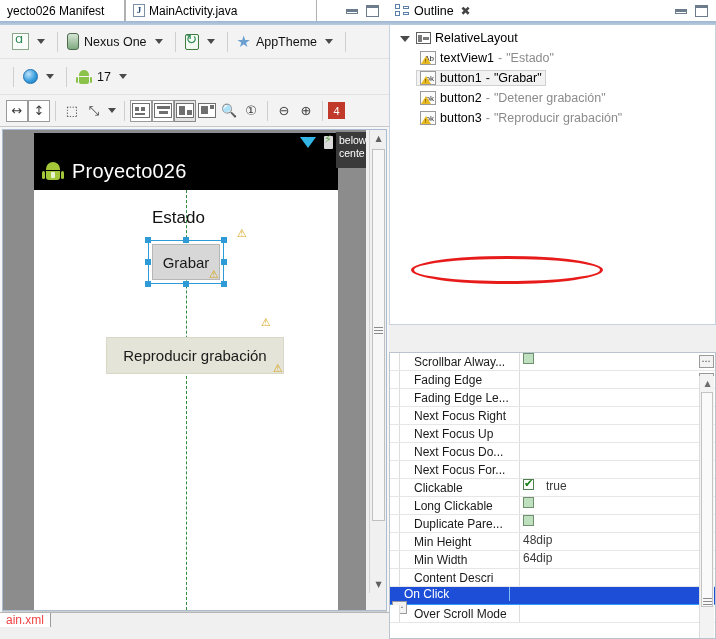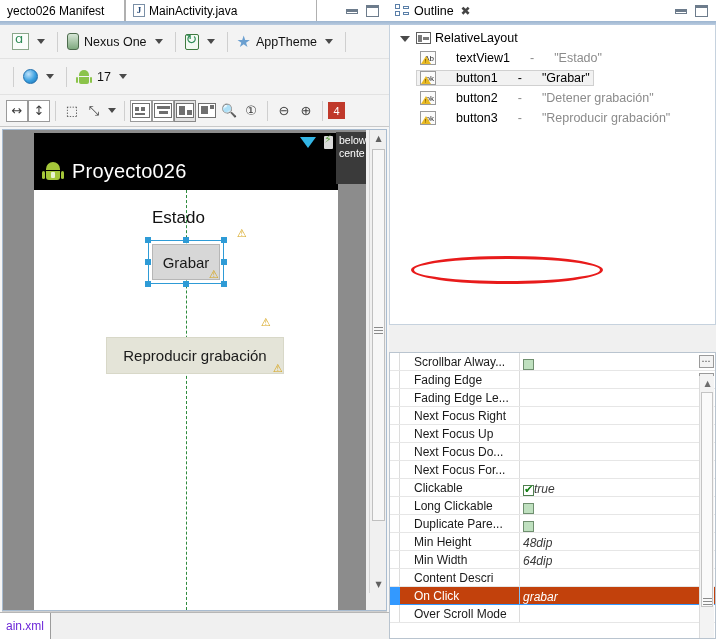--- a/index.html
+++ b/index.html
@@ -236,21 +236,21 @@
   }
   .warn {
     position: absolute; width: 11px; height: 10px;
     font-size: 10px; line-height: 10px; color: #b8860b;
     font-family: "DejaVu Sans", sans-serif;
   }
   .warn:before {
     content: "\26A0"; color: #d6a419; font-size: 11px;
   }
   .tooltip-dark {
-    position: absolute; right: 0px; top: 2px; width: 30px; height: 52px;
+    position: absolute; right: 0px; top: 2px; width: 30px; height: 36px;
     background: #3a3a3a; color: #fff; font-size: 10.5px;
     padding: 2px 2px 16px 3px; line-height: 13px;
     font-family: "Liberation Sans", sans-serif; overflow: hidden;
   }
 
   
   .vscroll {
     position: absolute; right: 0px; top: 0; width: 17px; height: 463px;
     background: #f0f0f0; border-left: 1px solid #d4d4d4;
   }
@@ -281,24 +281,24 @@
   }
   .hscroll .arrow-l { left: 0; }
   .hscroll .arrow-r { right: 0; }
 
   
   .bottom-tabs {
     position: absolute; left: 0; bottom: 0; width: 389px; height: 27px;
     background: #f0f0f0; border-top: 1px solid #b6b6b6;
   }
   .btab {
-    position: absolute; left: 0; top: 0; height: 26px;
+    position: absolute; left: 0; top: 0; height: 14px;
     background: #ffffff; border-right: 1px solid #9c9c9c;
     display: flex; align-items: center; padding: 0 6px;
-    font-size: 12px; color: #6d28d9;
+    font-size: 12px; color: #ef4444;
   }
 
   
   .right-pane {
     position: absolute; left: 389px; top: 0; width: 327px; height: 622px;
     background: #f0f0f0;
   }
   .view-tabbar {
     position: absolute; left: 0; top: 0; width: 327px; height: 21px;
     background: #ffffff;
@@ -328,21 +328,21 @@
     background: #ffffff; border: 1px solid #c6d2de; border-top: none;
     overflow: hidden;
   }
   .tree-row {
     display: flex; align-items: center; height: 20px; gap: 4px;
     font-size: 12.5px; white-space: nowrap; padding-left: 2px;
   }
   .tree-row.sel-soft .chip {
     background: #f2f2f2; border: 1px solid #d0d0d0;
   }
-  .chip { display: flex; align-items: flex-end; gap: 20px; padding: 0 3px; border: 1px solid transparent; }
+  .chip { display: flex; align-items: flex-end; gap: 4px; padding: 0 3px; border: 1px solid transparent; }
   .tw-arrow {
     width: 0; height: 0; margin-left: 8px; margin-right: 2px;
     border-top: 4px solid transparent; border-bottom: 4px solid transparent;
     border-left: 6px solid #4a4a4a;
   }
   .tw-arrow.open {
     border-left: 5px solid transparent; border-right: 5px solid transparent;
     border-top: 6px solid #4a4a4a; border-bottom: none; margin-top: 2px;
   }
   .ic-rl {
@@ -403,43 +403,43 @@
     border-bottom: 1px solid #e6e6e6;
     font-size: 12px;
   }
   .prow .gutter { width: 10px; border-right: 1px solid #dcdcdc; flex: 0 0 auto; background: #fff;}
   .prow .pname {
     width: 120px; flex: 0 0 auto; padding-left: 14px;
     display: flex; align-items: center; color: #1a1a1a;
     border-right: 1px solid #dcdcdc; white-space: nowrap; overflow: hidden;
   }
   .prow .pval {
-    flex: 1 1 auto; display: flex; align-items: flex-end; gap: 0; padding-left: 3px;
-    color: #3a3a3a; white-space: nowrap; overflow: hidden; font-style: italic;
+    flex: 1 1 auto; display: flex; align-items: flex-start; gap: 12px; padding-left: 3px;
+    color: #3a3a3a; white-space: nowrap; overflow: hidden;
   }
   .prow .pbtn {
     width: 18px; flex: 0 0 auto; display: flex; align-items: center; justify-content: center;
   }
   .pbtn span {
     width: 15px; height: 13px; border: 1px solid #9a9a9a; background: #f3f3f3;
     font-size: 9px; line-height: 10px; text-align: center; color: #333;
     font-family: "DejaVu Sans", sans-serif;
   }
   .cb {
     width: 11px; height: 11px; border: 1px solid #6f8f6f; background: #bfe0bf;
     flex: 0 0 auto;
   }
   .cb.checked {
     background: #ffffff; position: relative; border: 1px solid #4f7f4f;
   }
   .cb.checked:after {
     content: "\2714"; position: absolute; left: 0px; top: -3px;
     color: #138013; font-size: 11px; font-family: "DejaVu Sans", sans-serif;
   }
-  .prow.selected { background: #c2410c; border-bottom: 1px solid #3399ff; }
+  .prow.selected { background: #1d4ed8; border-bottom: 1px solid #3399ff; flex-direction: column; }
   .prow.selected .gutter { background: #3399ff; border-right-color:#3399ff;}
   .prow.selected .pname { color: #ffffff; border-right-color: #7dbdf5; }
   .prow.selected .pval { color: #ffffff; }
 
   .props-vscroll {
     position: absolute; right: 1px; top: 23px; width: 15px; height: 285px;
     background: #f3f3f3; border-left: 1px solid #dcdcdc;
   }
   .props-vscroll .a {
     position: absolute; left: 0; width: 15px; height: 15px;

